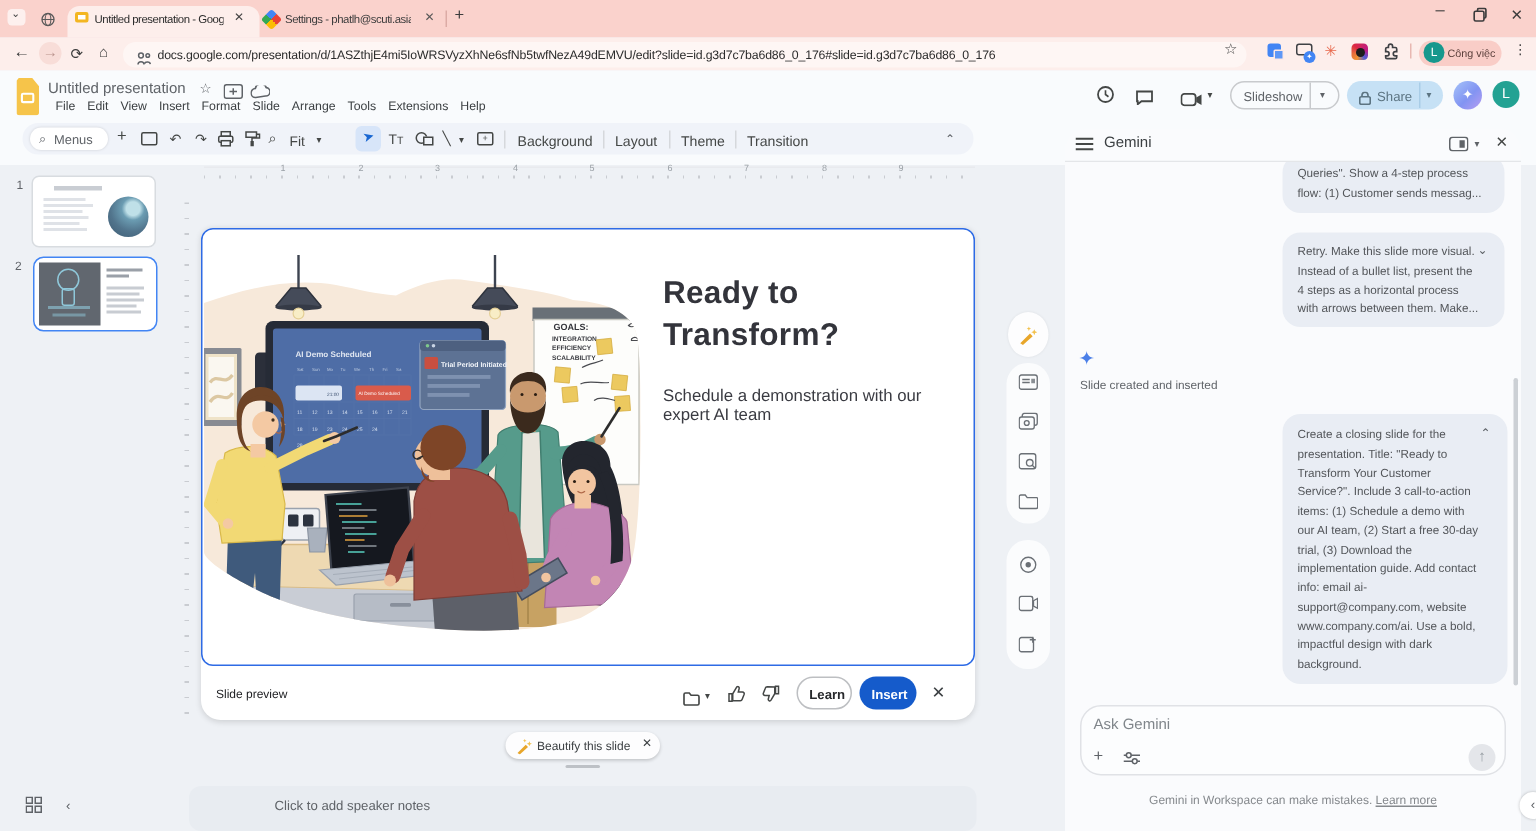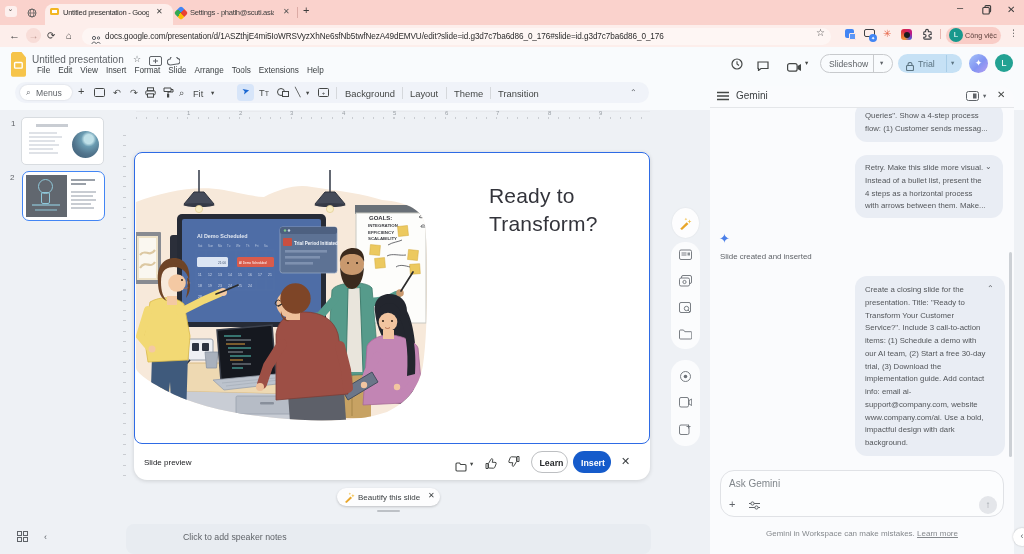--- a/index.html
+++ b/index.html
@@ -1,19 +1,19 @@
 <!DOCTYPE html>
 <html><head>
 <meta charset="utf-8">
 <style>
   * { margin:0; padding:0; box-sizing:border-box; }
   html,body { width:1024px; height:554px; overflow:hidden; }
   body { font-family:"Liberation Sans", sans-serif; position:relative; background:#eef1f5; }
   .abs { position:absolute; }
-  .h1 { font-size:21px; letter-spacing:-0.2px; line-height:27.5px; color:#33343b; font-weight:400; letter-spacing:.2px;margin-left:47px; }
+  .h1 { font-size:21px; letter-spacing:-0.2px; line-height:27.5px; color:#33343b; font-weight:700; letter-spacing:.2px; }
   .body-t { font-size:11.2px; line-height:13.2px; color:#3a3b42; }
   .bubble { position:absolute; background:#e9edf4; border-radius:12px; font-size:7.8px; letter-spacing:0px; line-height:12.75px; color:#53565a; white-space:nowrap; }
 </style>
 </head>
 <body>
 
 <div class="abs" style="left:0;top:0;width:1024px;height:25px;background:#fad2cc;"></div>
 <div class="abs" style="left:5px;top:6px;width:12px;height:11px;background:#fdf0ee;border-radius:3px;"></div>
 <div class="abs" style="left:7.5px;top:5px;font-size:7px;color:#444;">⌄</div>
 <svg class="abs" style="left:27px;top:7.5px;" width="10" height="10">
@@ -147,21 +147,21 @@
 <div class="abs" style="left:829px;top:58.5px;font-size:8.6px;color:#5f6368;">Slideshow</div>
 <div class="abs" style="left:873px;top:54.5px;width:1px;height:17px;background:#c8cacd;"></div>
 <div class="abs" style="left:880px;top:59px;font-size:6.5px;color:#5f6368;">▾</div>
 <div class="abs" style="left:898px;top:53.5px;width:64px;height:19px;background:#c6e1f5;border-radius:10px;"></div>
 <div class="abs" style="left:906px;top:57px;width:8px;height:9px;">
   <svg width="8" height="9">
       <rect x="0.5" y="3.5" width="7" height="5" rx="1" fill="none" stroke="#5c7482" stroke-width="1.1"></rect>
       <path d="M2 3.5 V2.5 a2 2 0 0 1 4 0 V3.5" fill="none" stroke="#5c7482" stroke-width="1.1"></path>
     </svg>
 </div>
-<div class="abs" style="left:918px;top:58.5px;font-size:8.8px;color:#5c7482;">Trial</div>
+<div class="abs" style="left:918px;top:58.5px;font-size:8.8px;color:#5c7482;">Share</div>
 <div class="abs" style="left:946px;top:54.5px;width:1px;height:17px;background:#a9cde7;"></div>
 <div class="abs" style="left:951px;top:59px;font-size:6.5px;color:#5c7482;">▾</div>
 <div class="abs" style="left:969px;top:53.5px;width:19px;height:19px;border-radius:50%;background:linear-gradient(135deg,#a5c3f9,#8294f2 55%,#b79df2);"></div>
 <div class="abs" style="left:969px;top:53.5px;width:19px;height:19px;text-align:center;line-height:19px;font-size:9px;color:#fff;">✦</div>
 <div class="abs" style="left:995px;top:53.5px;width:18px;height:18px;border-radius:50%;background:#23a293;color:#fff;font-size:9.5px;text-align:center;line-height:18px;">L</div>
 
 <div class="abs" style="left:136px;top:111px;width:514px;height:8px;background:repeating-linear-gradient(90deg,#c9ccd1 0 1px,transparent 1px 10.3px);background-size:100% 3px;background-position:0 5px;background-repeat:no-repeat;border-top:1px solid #e8eaee;"></div>
 <div class="abs" style="left:136px;top:110px;width:514px;height:9px;font-size:6px;color:#9aa0a6;">
 <span style="position:absolute;left:51px;">1</span>
     <span style="position:absolute;left:103px;">2</span>
@@ -391,20 +391,21 @@
       <circle cx="154" cy="154" r="13.5" fill="#eec09a"></circle>
       <circle cx="159.5" cy="148.5" r="15.2" fill="#7e4527"></circle>
       <path d="M145,161 C146,166 149,170 154,171 C148,172 144,167 145,161 Z" fill="#7e4527"></path>
       <path d="M146,154 l-4,2" stroke="#2c2c2c" stroke-width="1.1"></path>
       <path d="M144.5,151 a3,3 0 1 0 0.2,4" fill="none" stroke="#2c2c2c" stroke-width="0.9"></path>
     </g>
     </g>
     </g>
   </svg>
   <div class="abs h1" style="left:307px;top:29px;">Ready to<br>Transform?</div>
+  <div class="abs body-t" style="left:307px;top:105px;">Schedule a demonstration with our<br>expert AI team</div>
 </div>
 
 <div class="abs" style="left:144px;top:458px;font-size:8px;color:#202124;">Slide preview</div>
 <div class="abs" style="left:455px;top:458px;width:12px;height:10px;">
   <svg width="12" height="10">
       <path d="M1 2 a1 1 0 0 1 1-1 h2.5 l1.2 1.5 H10 a1 1 0 0 1 1 1 V8 a1 1 0 0 1 -1 1 H2 a1 1 0 0 1 -1 -1 Z" fill="none" stroke="#444746" stroke-width="1.1"></path>
     </svg>
 </div>
 <div class="abs" style="left:470px;top:460px;font-size:6.5px;color:#444746;">▾</div>
 <div class="abs" style="left:485px;top:456px;width:12px;height:12px;">

